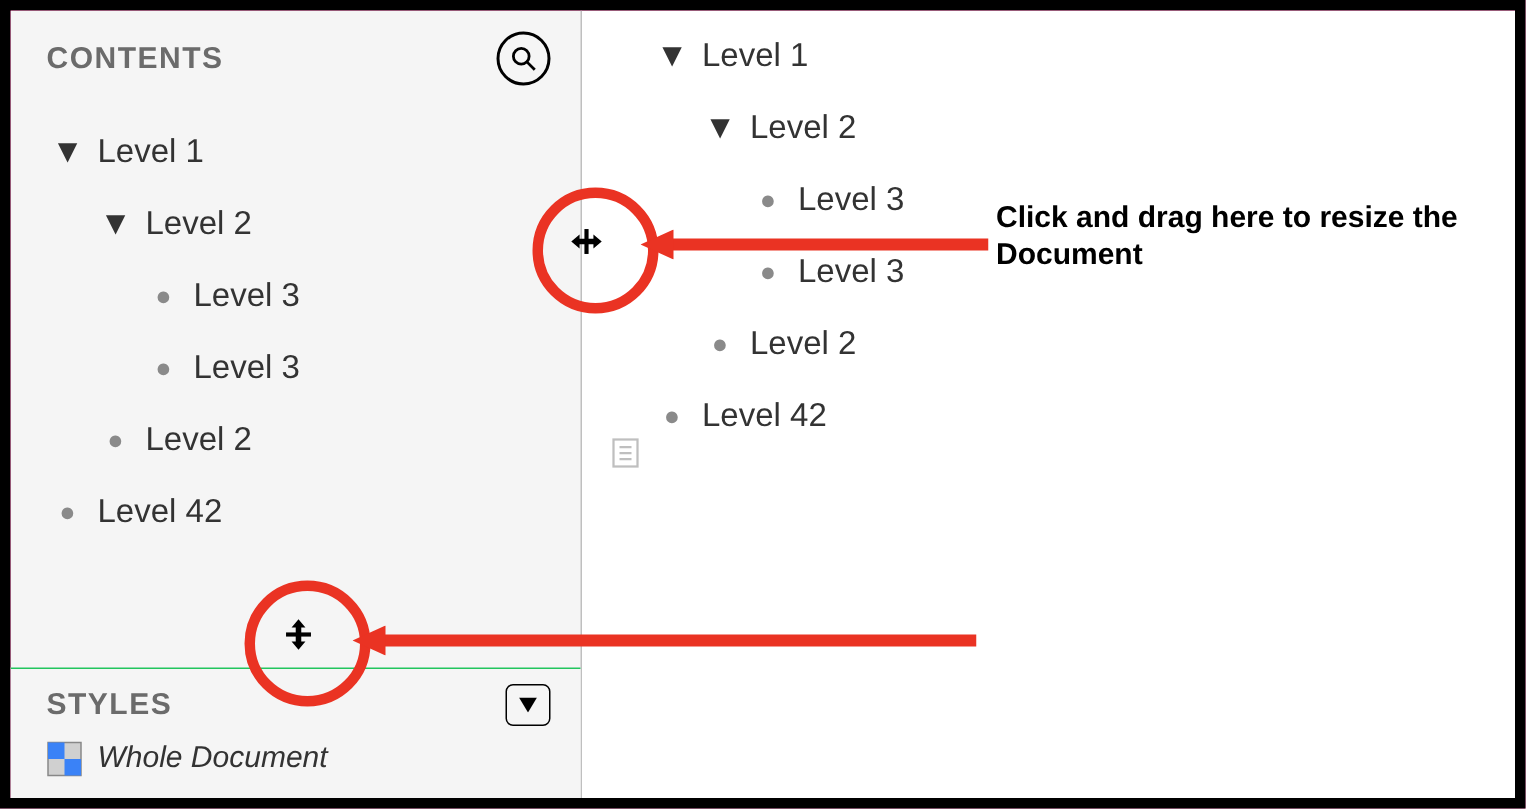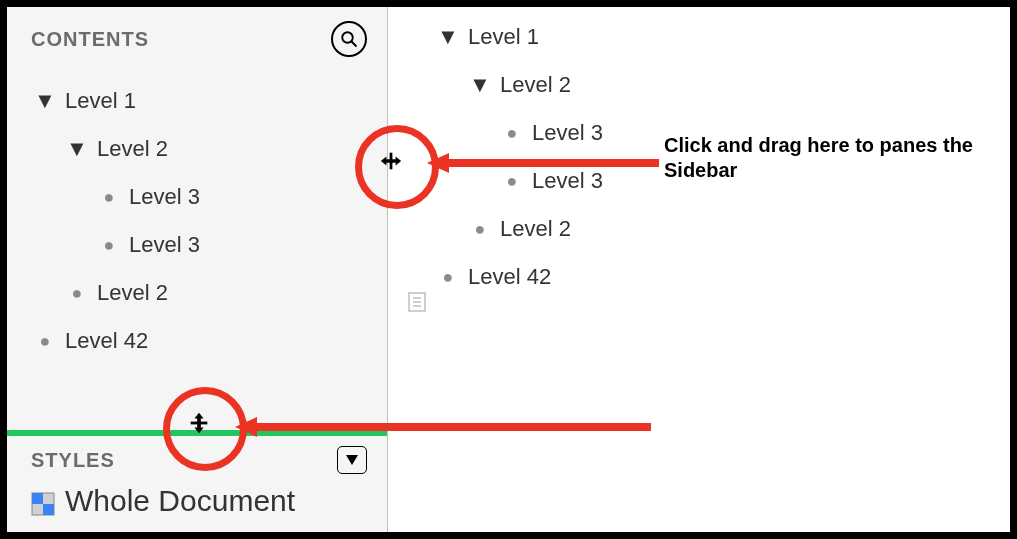--- a/index.html
+++ b/index.html
@@ -71,21 +71,21 @@
   }
   .contents-tree .level1 { padding-left: 0px; }
   .contents-tree .level2 { padding-left: 32px; }
   .contents-tree .level3 { padding-left: 64px; }
 
   .styles-section {
     position: absolute;
     bottom: 0;
     left: 0;
     right: 0;
-    border-top: 6px solid #22c55e;
+    border-top: 1px solid #22c55e;
     background: #f5f5f5;
   }
   .styles-header {
     display: flex;
     align-items: center;
     justify-content: space-between;
     padding: 10px 20px 2px 24px;
   }
   .styles-header .label {
     color: #6b6b6b;
@@ -97,24 +97,25 @@
     width: 28px;
     height: 26px;
     border: 1.5px solid #000;
     border-radius: 5px;
     display: flex;
     align-items: center;
     justify-content: center;
   }
   .whole-doc {
     display: flex;
-    align-items: center;
+    align-items: flex-start;
     padding: 8px 24px 14px 24px;
-    font-size: 30px;
+    font-size: 20px;
     color: #333;
+    font-style: italic;
   }
   .doc-icon {
     width: 24px;
     height: 24px;
     margin-right: 10px;
     display: inline-block;
   }
 
   .main-pane {
     position: absolute;
@@ -284,21 +285,21 @@
 
   <span class="gutter-icon">
     <svg width="20" height="22" viewBox="0 0 20 22" fill="none" stroke="#bfbfbf" stroke-width="1.5">
       <rect x="2" y="2" width="16" height="18"></rect>
       <line x1="6" y1="7" x2="14" y2="7"></line>
       <line x1="6" y1="11" x2="14" y2="11"></line>
       <line x1="6" y1="15" x2="14" y2="15"></line>
     </svg>
   </span>
 
-  <div class="annotation a1">Click and drag here to panes the Sidebar</div>
+  <div class="annotation a1">Click and drag here to resize the Document</div>
 
   <div class="circle-overlay circle1"></div>
   <div class="circle-overlay circle2"></div>
 
   <div class="move-cursor cursor1">
     <svg width="26" height="26" viewBox="0 0 26 26">
       <g fill="#000">
         <polygon points="2,13 8,8 8,11 18,11 18,8 24,13 18,18 18,15 8,15 8,18"></polygon>
         <rect x="11.5" y="4" width="3" height="18"></rect>
       </g>

